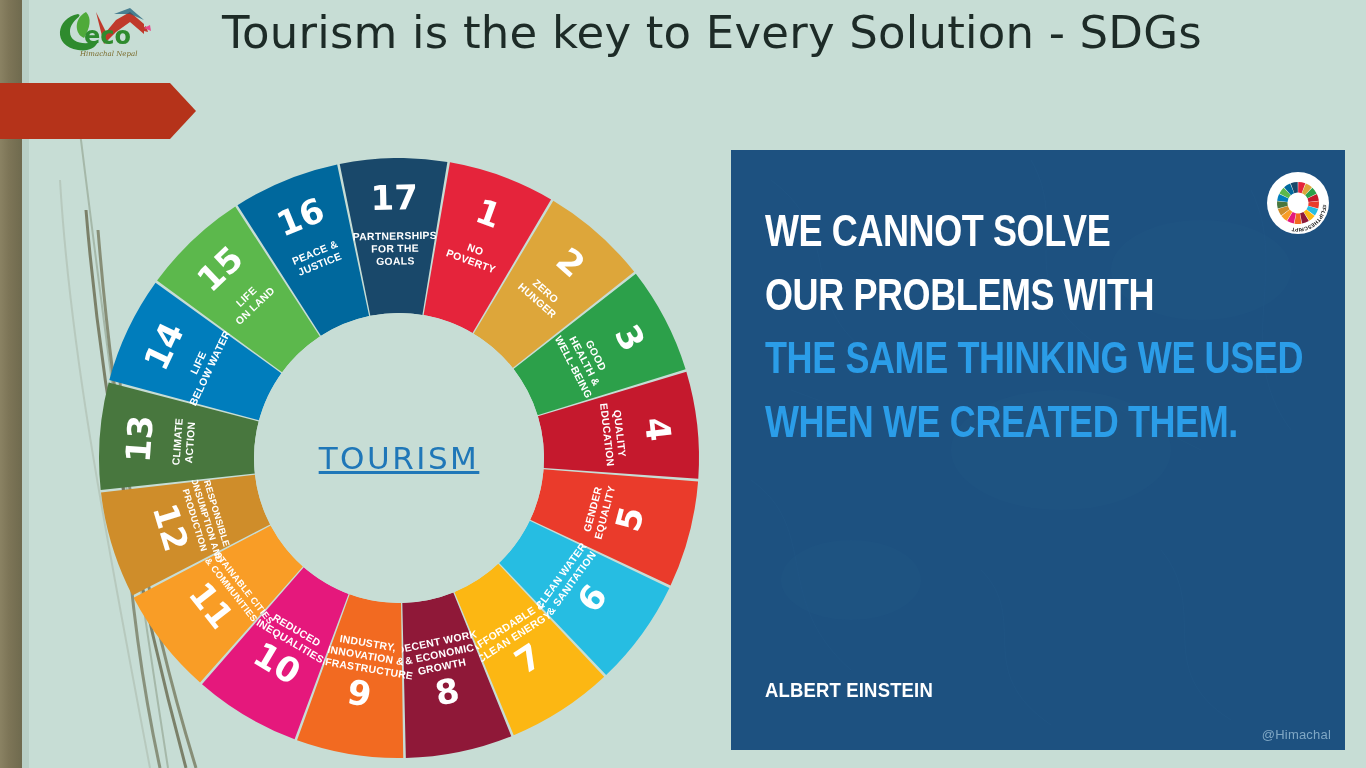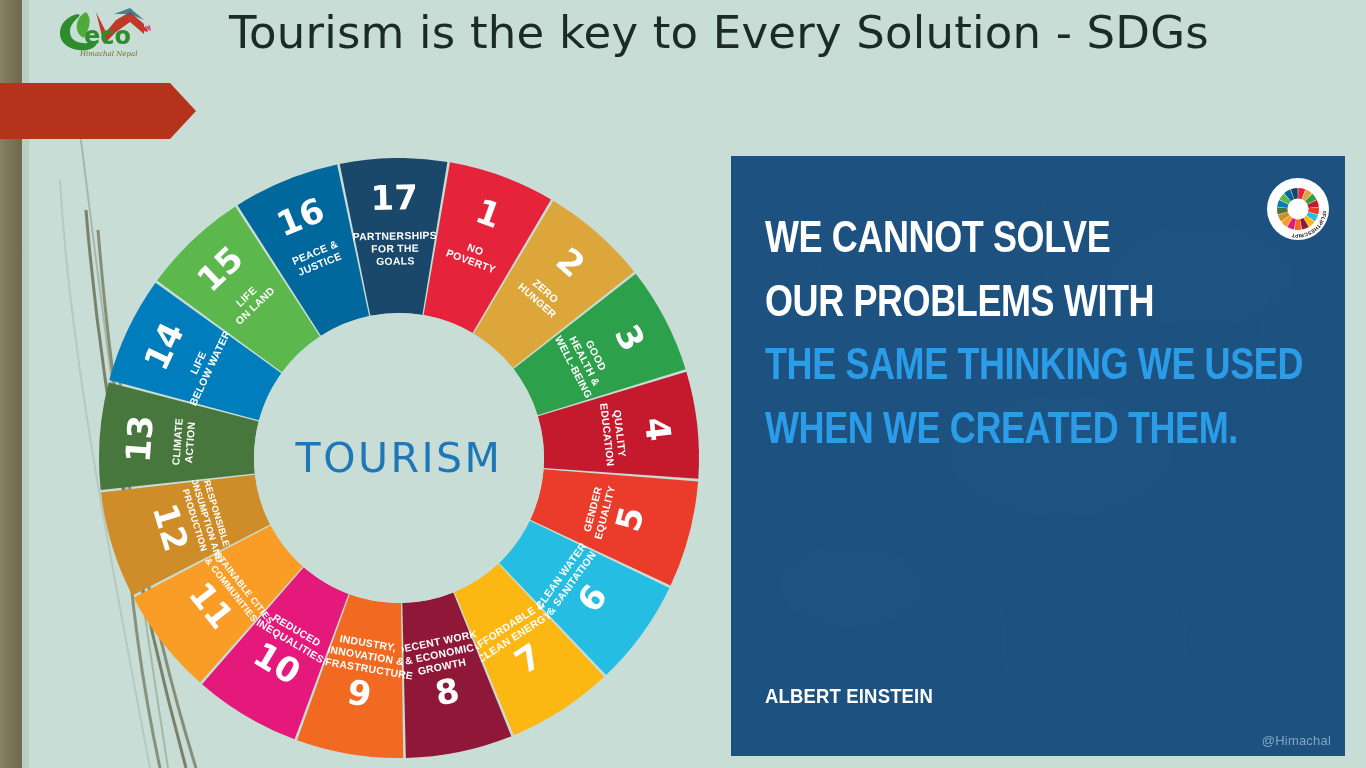--- a/index.html
+++ b/index.html
@@ -19,40 +19,41 @@
     background:#b9cfc6;
   }
   #grass{position:absolute;left:0;top:60px;width:260px;height:708px;pointer-events:none;}
   
   #arrow{
     position:absolute;left:0;top:83px;width:196px;height:56px;
   }
   
   #logo{position:absolute;left:44px;top:6px;width:122px;height:52px;}
   #page-title{
-    position:absolute;left:229px;top:6px;
+    position:absolute;left:222px;top:6px;
     font-size:45px;font-weight:400;color:#1d2b27;
     letter-spacing:.2px;white-space:nowrap;
     font-family:"DejaVu Sans", sans-serif;
   }
   
   #wheel-wrap{position:absolute;left:93px;top:158px;width:612px;height:600px;}
   #wheel{display:block;}
   #wheel-center-label{
     position:absolute;left:0;top:0;width:612px;height:600px;
     display:flex;align-items:center;justify-content:center;
     pointer-events:none;
   }
   #wheel-center-label span{
-    font-size:41px;letter-spacing:2.5px;color:#1f77b8;font-weight:400;
+    font-size:31px;letter-spacing:2.5px;color:#1f77b8;font-weight:400;
     font-family:"DejaVu Sans", sans-serif;
+    text-decoration:underline;
   }
   
   #quote-panel{
-    position:absolute;left:731px;top:156px;width:614px;height:600px;
+    position:absolute;left:731px;top:150px;width:614px;height:600px;
     background:#1d5180;
     overflow:hidden;
   }
   #quote-noise{position:absolute;inset:0;opacity:.30;}
   #quote-inner{position:absolute;inset:0;padding:52px 34px 0 34px;box-sizing:border-box;}
   .q-line{
     font-family:"Liberation Sans", sans-serif;
     font-weight:bold;
     font-size:45px;
     line-height:1.28;

